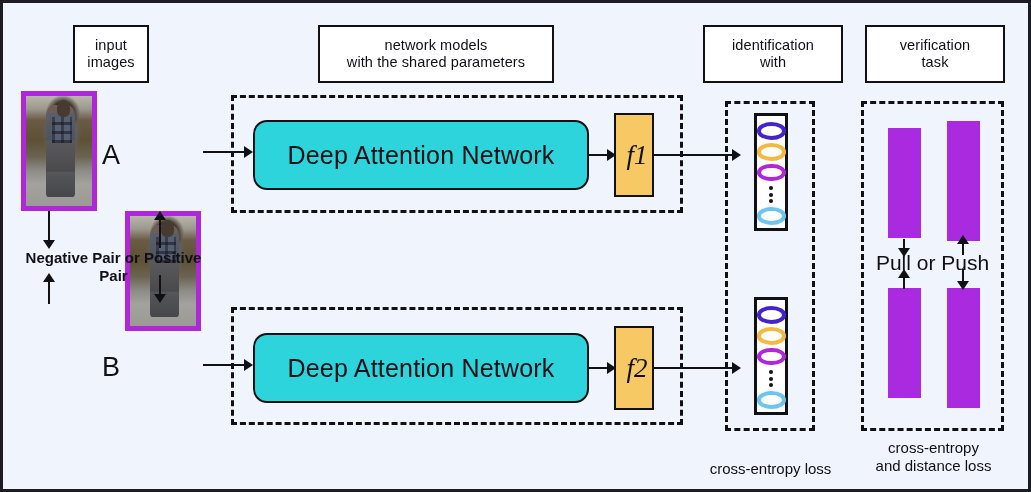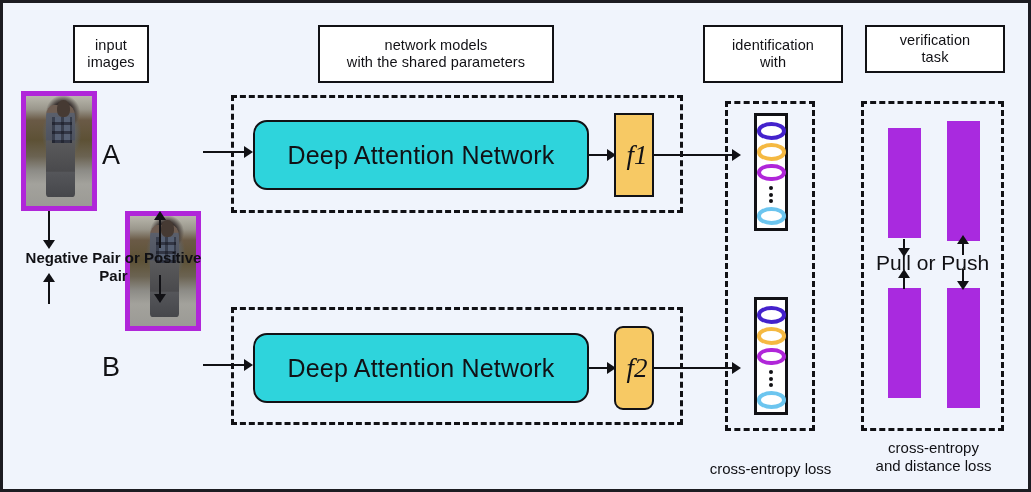--- a/index.html
+++ b/index.html
@@ -190,21 +190,21 @@
 
   <div class="abs capbox" style="left:315px; top:22px; width:236px; height:58px;">network models
 with the shared parameters</div>
 
   <div class="abs capbox" style="left:70px; top:22px; width:76px; height:58px;">input
 images</div>
 
   <div class="abs capbox" style="left:700px; top:22px; width:140px; height:58px;">identification
 with</div>
 
-  <div class="abs capbox" style="left:862px; top:22px; width:140px; height:48px;">verification
+  <div class="abs capbox" style="left:862px; top:22px; width:140px; height:58px;">verification
 task</div>
 
   <div class="abs thumb pA" style="left:18px; top:88px; width:76px; height:120px; border:5px solid #b026d9;">
     <div class="pic">
       <div class="body"></div>
         <div class="head"></div>
         <div class="vest"></div>
     </div>
   </div>
 
@@ -252,21 +252,21 @@
   <div class="abs dashgrp" style="left:228px; top:304px; width:452px; height:118px;"></div>
 
   <div class="abs hline" style="left:200px; top:361px; width:42px;"></div>
   <div class="abs arrowR" style="left:241px; top:356px;"></div>
 
   <div class="abs dan" style="left:250px; top:330px; width:336px; height:70px;">Deep Attention Network</div>
 
   <div class="abs hline" style="left:586px; top:364px; width:25px;"></div>
   <div class="abs arrowR" style="left:604px; top:359px;"></div>
 
-  <div class="abs fbox" style="left:611px; top:323px; width:40px; height:84px;border-radius:9px;">f2</div>
+  <div class="abs fbox" style="left:611px; top:323px; width:40px; height:84px;">f2</div>
 
   <div class="abs hline" style="left:651px; top:364px; width:85px;"></div>
   <div class="abs arrowR" style="left:729px; top:359px;"></div>
 
   <div class="abs dashgrp" style="left:722px; top:98px; width:90px; height:330px;"></div>
 
   <div class="abs idcol" style="left:751px; top:110px; width:34px; height:118px;">
     <div class="ring" style="border-color:#4422cc;"></div>
     <div class="ring" style="border-color:#f5b942;"></div>
     <div class="ring" style="border-color:#b026d9;"></div>

